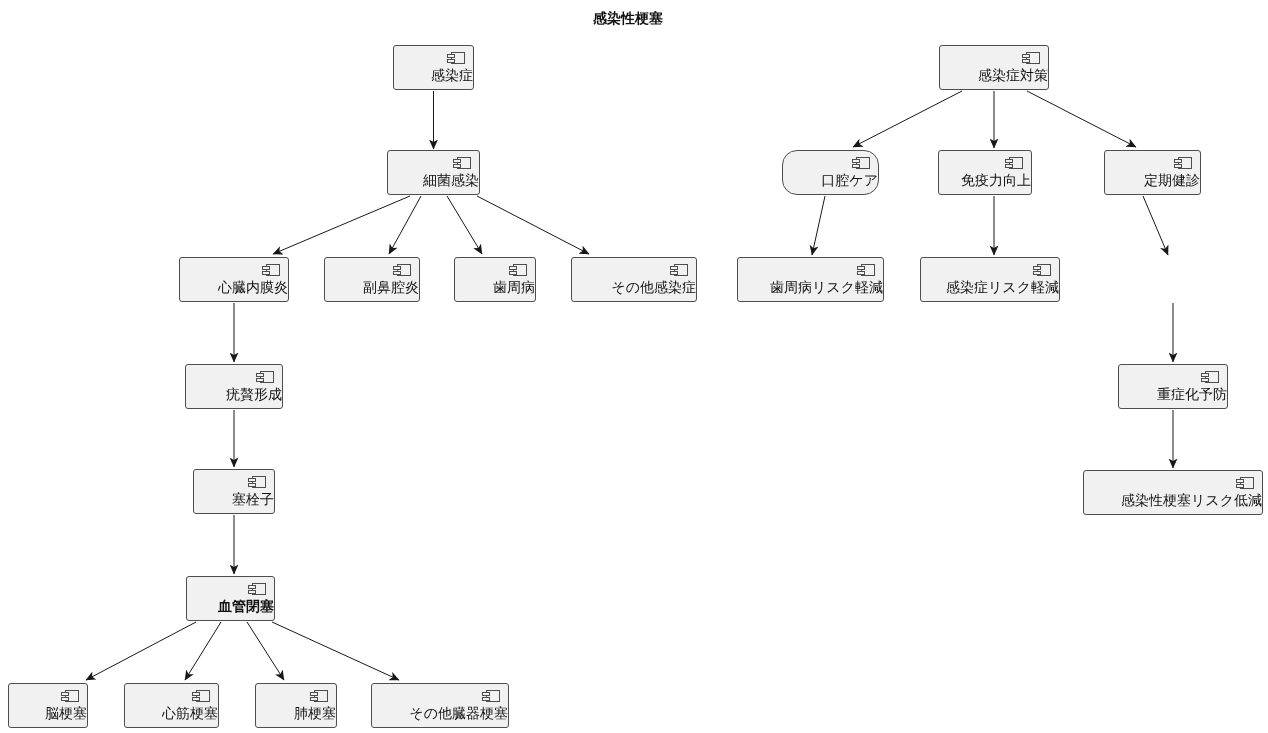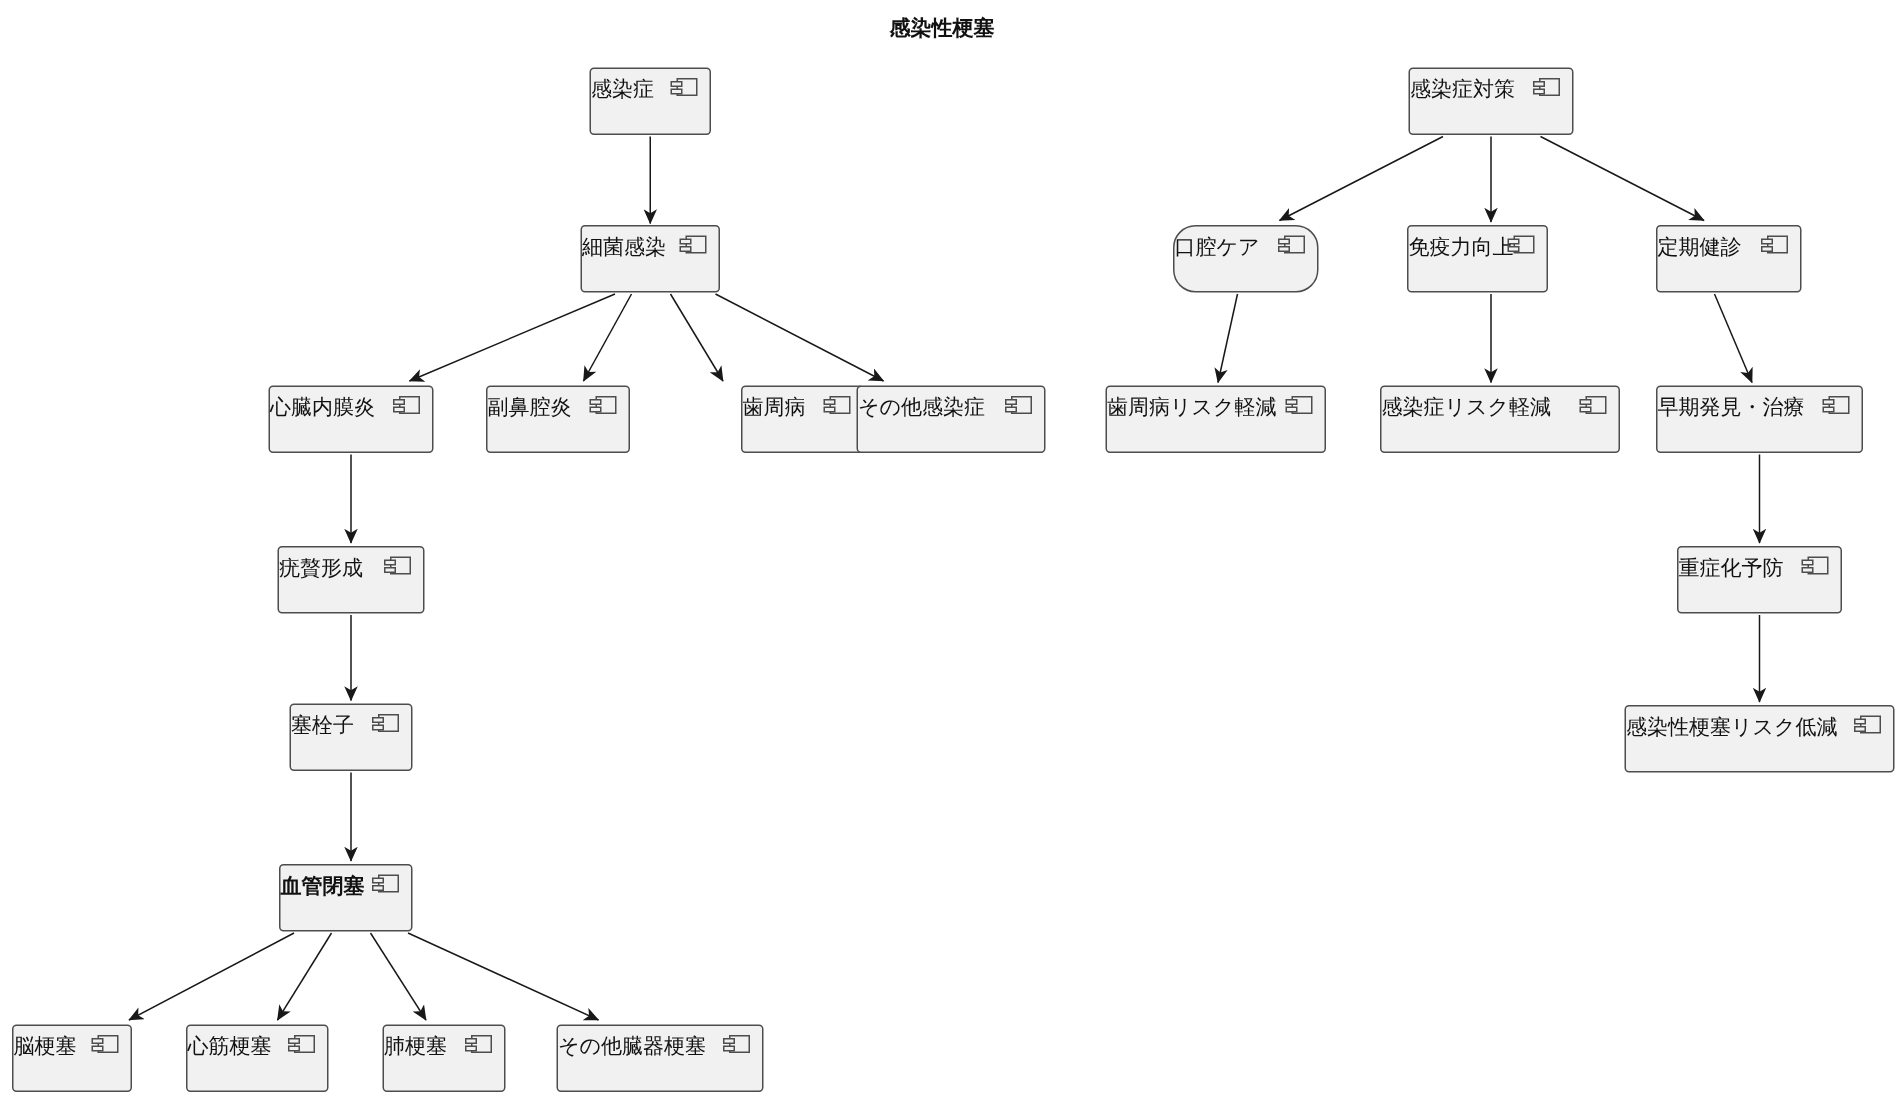--- a/index.html
+++ b/index.html
@@ -49,23 +49,23 @@
   .uml-node {
     position: absolute;
     box-sizing: border-box;
     background: var(--node-fill, #F1F1F1);
     border: 1px solid var(--node-border, #454545);
     border-radius: 3px;
   }
   .node-label {
     position: absolute;
     left: 0;
-    bottom: 20px;
+    bottom: 4px;
     width: 100%;
-    text-align: left;
+    text-align: right;
     font-size: 14px;
     color: var(--text-color, #111111);
     white-space: nowrap;
   }
   .component-icon {
     position: absolute;
     top: 5px;
     right: 7px;
     width: 20px;
     height: 14px;
@@ -137,21 +137,21 @@
     <span class="node-label">心臓内膜炎</span>
   </div>
       <div class="uml-node" style="left: 324px; top: 257px; width: 96px; height: 45px;">
     <svg class="component-icon" viewBox="0 0 20 14" xmlns="http://www.w3.org/2000/svg">
       <rect x="5.5" y="1.5" width="13" height="11"></rect>
       <rect x="1.5" y="3.5" width="7" height="3"></rect>
       <rect x="1.5" y="8.5" width="7" height="3"></rect>
     </svg>
     <span class="node-label">副鼻腔炎</span>
   </div>
-      <div class="uml-node" style="left: 454px; top: 257px; width: 82px; height: 45px; margin-left: 40px;">
+      <div class="uml-node" style="left: 454px; top: 257px; width: 82px; height: 45px;">
     <svg class="component-icon" viewBox="0 0 20 14" xmlns="http://www.w3.org/2000/svg">
       <rect x="5.5" y="1.5" width="13" height="11"></rect>
       <rect x="1.5" y="3.5" width="7" height="3"></rect>
       <rect x="1.5" y="8.5" width="7" height="3"></rect>
     </svg>
     <span class="node-label">歯周病</span>
   </div>
       <div class="uml-node" style="left: 185px; top: 364px; width: 98px; height: 45px;">
     <svg class="component-icon" viewBox="0 0 20 14" xmlns="http://www.w3.org/2000/svg">
       <rect x="5.5" y="1.5" width="13" height="11"></rect>
@@ -249,35 +249,27 @@
     <span class="node-label">定期健診</span>
   </div>
       <div class="uml-node" style="left: 737px; top: 257px; width: 147px; height: 45px;">
     <svg class="component-icon" viewBox="0 0 20 14" xmlns="http://www.w3.org/2000/svg">
       <rect x="5.5" y="1.5" width="13" height="11"></rect>
       <rect x="1.5" y="3.5" width="7" height="3"></rect>
       <rect x="1.5" y="8.5" width="7" height="3"></rect>
     </svg>
     <span class="node-label">歯周病リスク軽減</span>
   </div>
-      <div class="uml-node" style="left: 920px; top: 257px; width: 160px; height: 45px;">
+      <div class="uml-node" style="left: 920px; top: 257px; width: 140px; height: 45px;">
     <svg class="component-icon" viewBox="0 0 20 14" xmlns="http://www.w3.org/2000/svg">
       <rect x="5.5" y="1.5" width="13" height="11"></rect>
       <rect x="1.5" y="3.5" width="7" height="3"></rect>
       <rect x="1.5" y="8.5" width="7" height="3"></rect>
     </svg>
     <span class="node-label">感染症リスク軽減</span>
-  </div>
-      <div class="uml-node" style="left: 1104px; top: 257px; width: 138px; height: 45px;">
-    <svg class="component-icon" viewBox="0 0 20 14" xmlns="http://www.w3.org/2000/svg">
-      <rect x="5.5" y="1.5" width="13" height="11"></rect>
-      <rect x="1.5" y="3.5" width="7" height="3"></rect>
-      <rect x="1.5" y="8.5" width="7" height="3"></rect>
-    </svg>
-    <span class="node-label">早期発見・治療</span>
   </div>
       <div class="uml-node" style="left: 1118px; top: 364px; width: 110px; height: 45px;">
     <svg class="component-icon" viewBox="0 0 20 14" xmlns="http://www.w3.org/2000/svg">
       <rect x="5.5" y="1.5" width="13" height="11"></rect>
       <rect x="1.5" y="3.5" width="7" height="3"></rect>
       <rect x="1.5" y="8.5" width="7" height="3"></rect>
     </svg>
     <span class="node-label">重症化予防</span>
   </div>
       <div class="uml-node" style="left: 1083px; top: 470px; width: 180px; height: 45px;">

